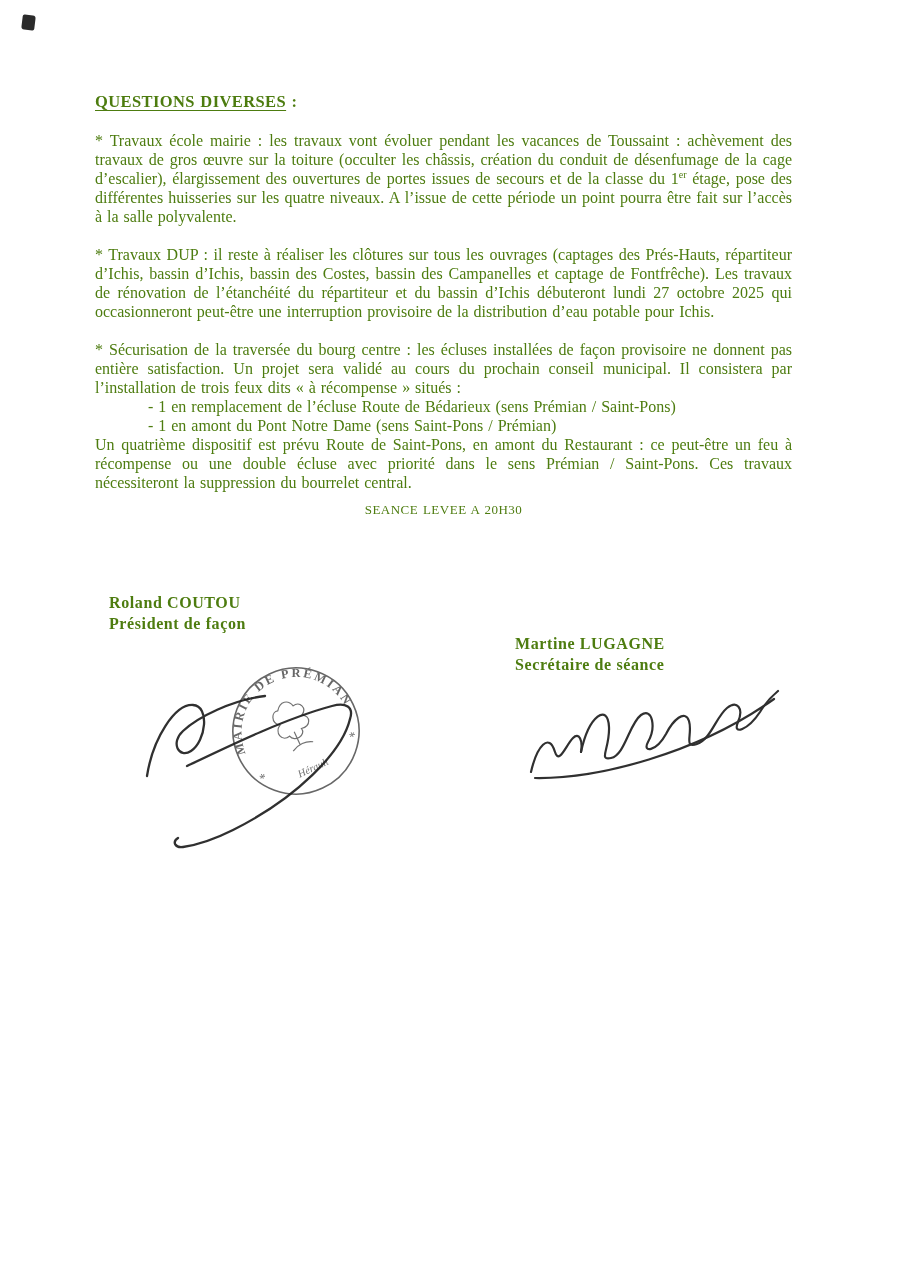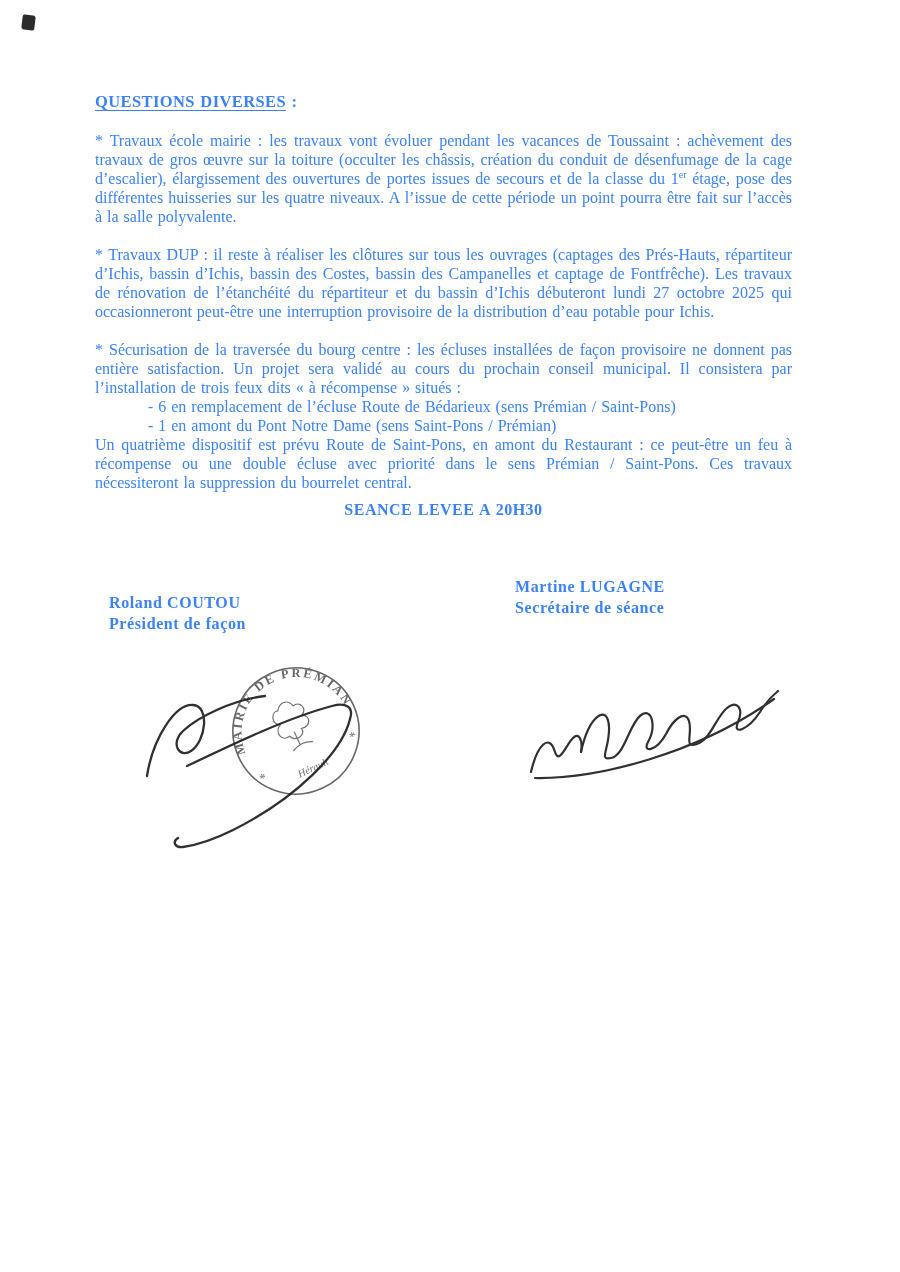--- a/index.html
+++ b/index.html
@@ -2,21 +2,21 @@
 <html><head>
 <meta charset="utf-8">
 <style>
   * { margin:0; padding:0; box-sizing:border-box; }
   html,body { background:#ffffff; }
   .page {
     position:relative;
     width:900px; height:1272px;
     background:#ffffff;
     font-family:"Liberation Serif", serif;
-    color:#3b82f6;
+    color:#4d7c0f;
     overflow:hidden;
   }
   .corner-mark {
     position:absolute; left:22px; top:15px;
     width:13px; height:15px;
     background:#2b2b2b;
     border-radius:2px 3px 2px 3px;
     transform:rotate(7deg);
   }
   .content {
@@ -32,33 +32,32 @@
     margin-bottom:20px;
   }
   .heading .u { text-decoration:underline; text-underline-offset:3px; }
   .para { margin:0 0 19px 0; }
   .para.tight { margin-bottom:0; }
   .list { padding-left:53px; text-align:left; }
   .list-item { line-height:19px; }
   .closing {
     margin-top:8px;
     text-align:center;
-    font-size:16px;
+    font-size:13px;
     letter-spacing:0.5px;
-    font-weight:bold;
   }
   .sup { vertical-align:super; font-size:10px; line-height:0;font-family:Liberation Serif, serif; }
   .sig-block {
     position:absolute;
     font-weight:bold; font-size:16px;
     letter-spacing:0.6px; line-height:21px;
     text-align:left;
   }
   .sig-left  { left:95px;  top:592px;margin-left:14px; }
-  .sig-right { left:515px; top:576px; }
+  .sig-right { left:515px; top:633px; }
   .sig-svg { position:absolute; }
   .sig-svg.left-sig  { left:135px; top:648px; }
   .sig-svg.right-sig { left:515px; top:660px; }
 </style>
 </head>
 <body>
 
 <div class="page">
 
   <div class="corner-mark"></div>
@@ -67,21 +66,21 @@
 
     <h1 class="heading"><span class="u">QUESTIONS DIVERSES</span><span> :</span></h1>
 
     <p class="para"><span>* Travaux école mairie : les travaux vont évoluer pendant les vacances de Toussaint : achèvement des travaux de gros œuvre sur la toiture (occulter les châssis, création du conduit de désenfumage de la cage d’escalier), élargissement des ouvertures de portes issues de secours et de la classe du 1</span><sup class="sup">er</sup><span> étage, pose des différentes huisseries sur les quatre niveaux. A l’issue de cette période un point pourra être fait sur l’accès à la salle polyvalente.</span></p>
 
     <p class="para">* Travaux DUP : il reste à réaliser les clôtures sur tous les ouvrages (captages des Prés-Hauts, répartiteur d’Ichis, bassin d’Ichis, bassin des Costes, bassin des Campanelles et captage de Fontfrêche).  Les travaux de rénovation de l’étanchéité du répartiteur et du bassin d’Ichis débuteront lundi 27 octobre 2025 qui occasionneront peut-être une interruption provisoire de la distribution d’eau potable pour Ichis.</p>
 
     <p class="para tight">* Sécurisation de la traversée du bourg centre : les écluses installées de façon provisoire ne donnent pas entière satisfaction.  Un projet sera validé au cours du prochain conseil municipal. Il consistera par l’installation de trois feux dits « à récompense »  situés :</p>
 
     <div class="list">
-      <div class="list-item">- 6 en remplacement de l’écluse Route de Bédarieux (sens Prémian / Saint-Pons)</div>
+      <div class="list-item">- 1 en remplacement de l’écluse Route de Bédarieux (sens Prémian / Saint-Pons)</div>
       <div class="list-item">- 1 en amont du Pont Notre Dame (sens Saint-Pons / Prémian)</div>
     </div>
 
     <p class="para tight">Un quatrième dispositif est prévu Route de Saint-Pons, en amont du Restaurant : ce peut-être un feu à récompense ou une double écluse avec priorité dans le sens Prémian / Saint-Pons. Ces travaux nécessiteront la suppression du bourrelet central.</p>
 
     <div class="closing">SEANCE LEVEE A 20H30</div>
 
   </div>
 
   <div class="sig-block sig-left">

